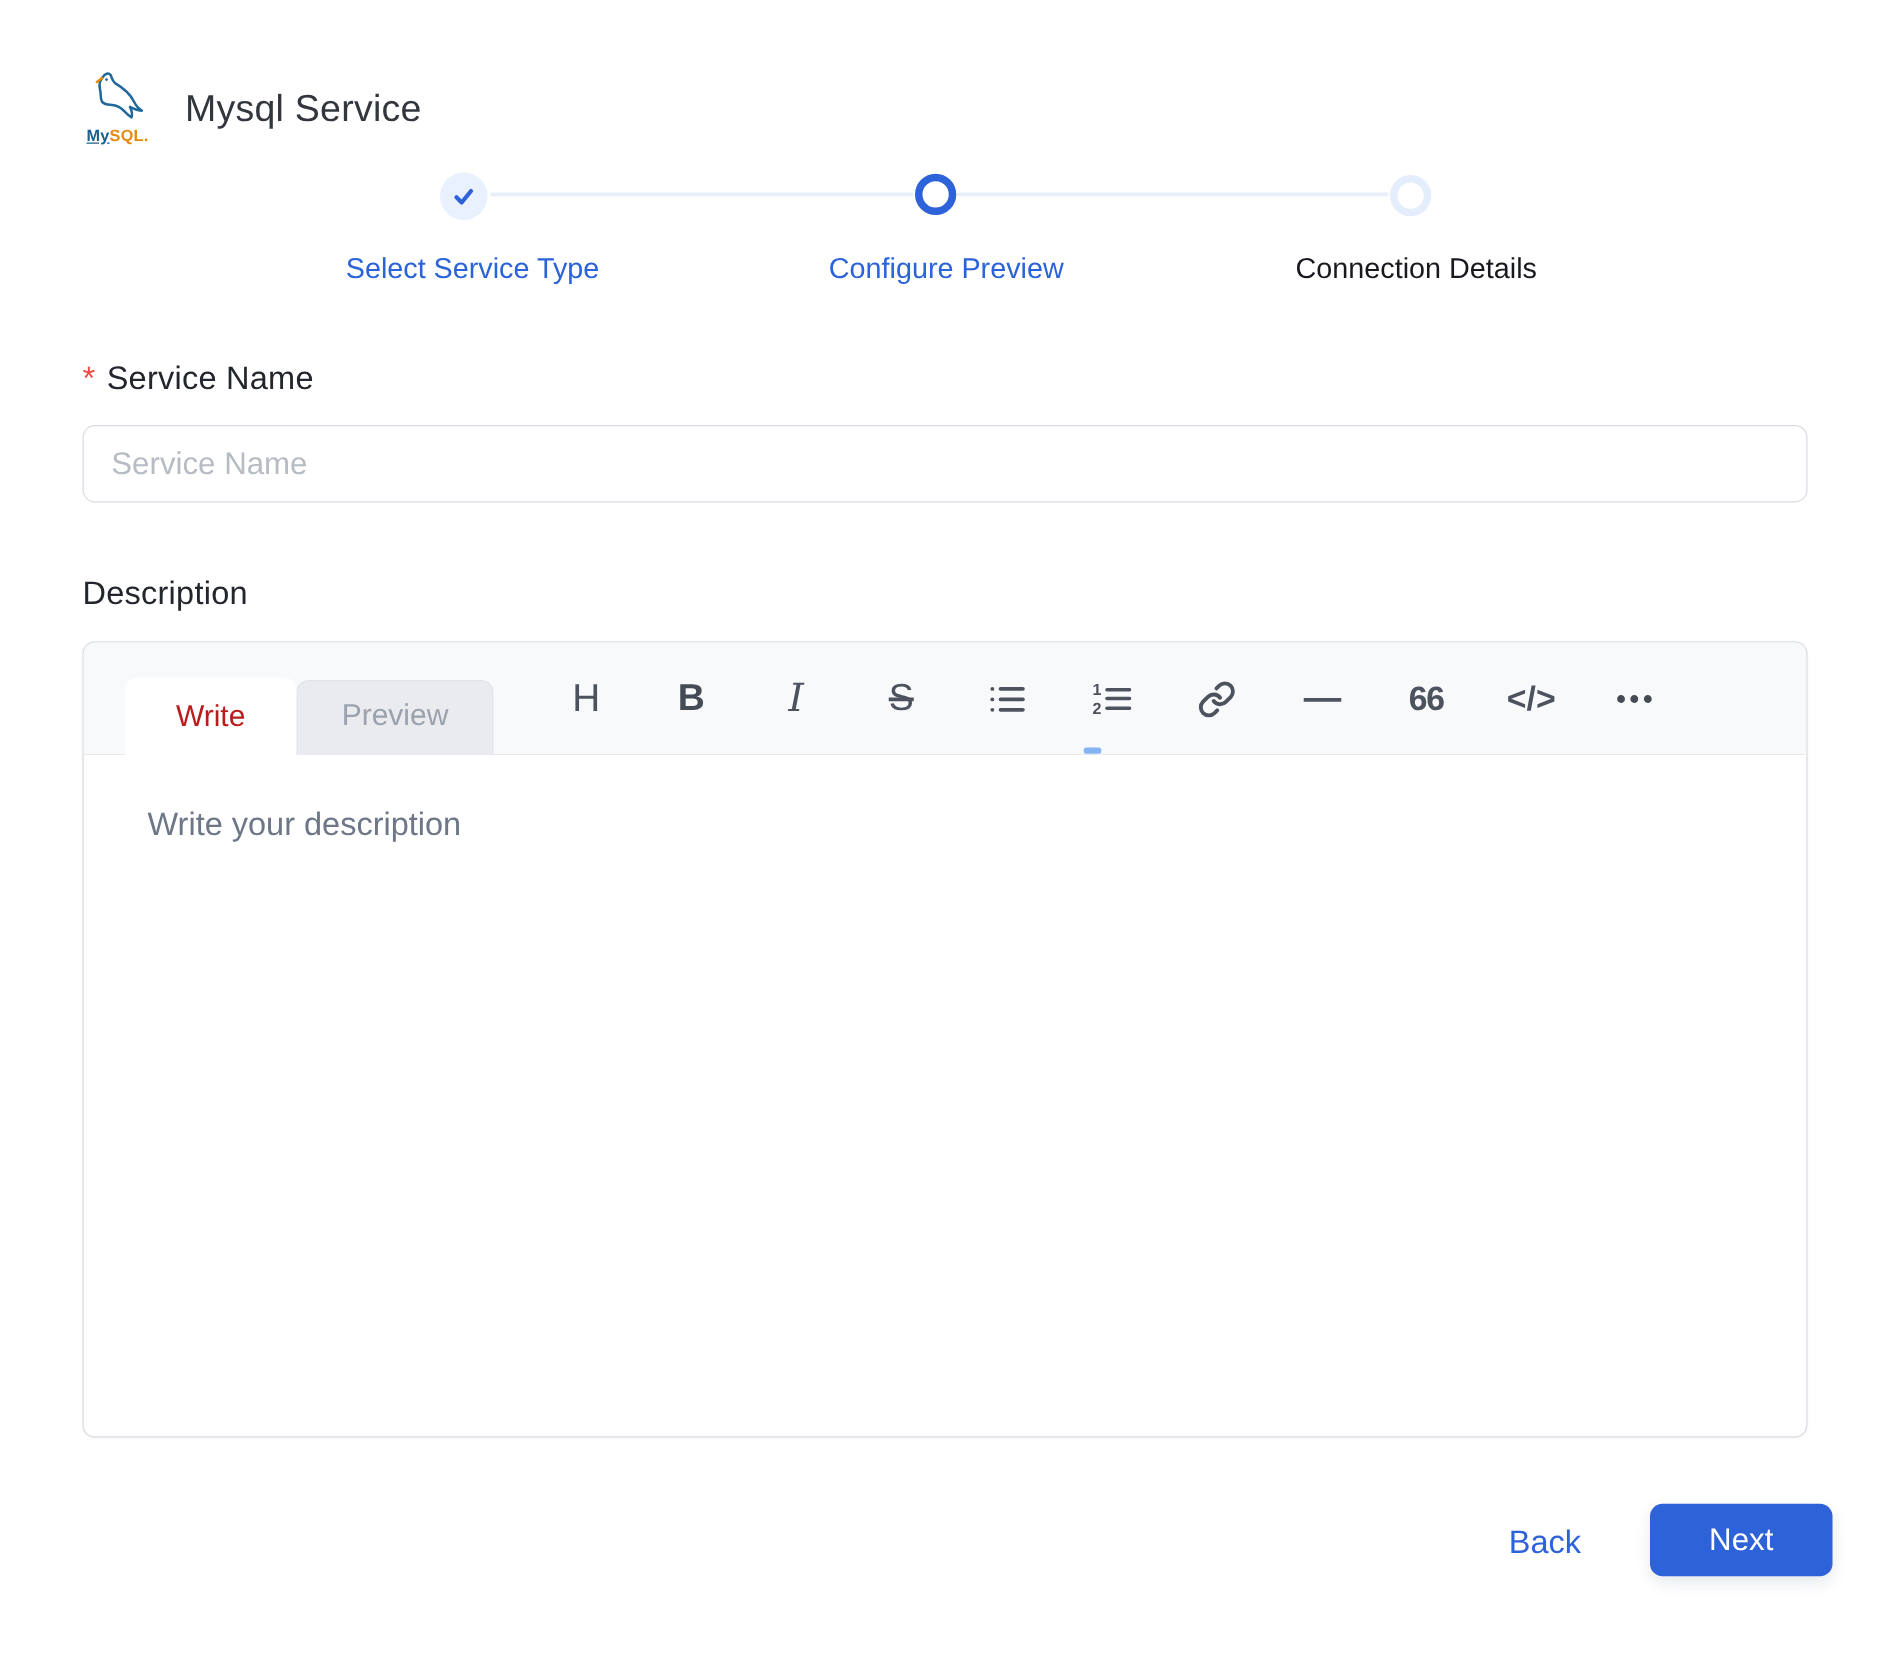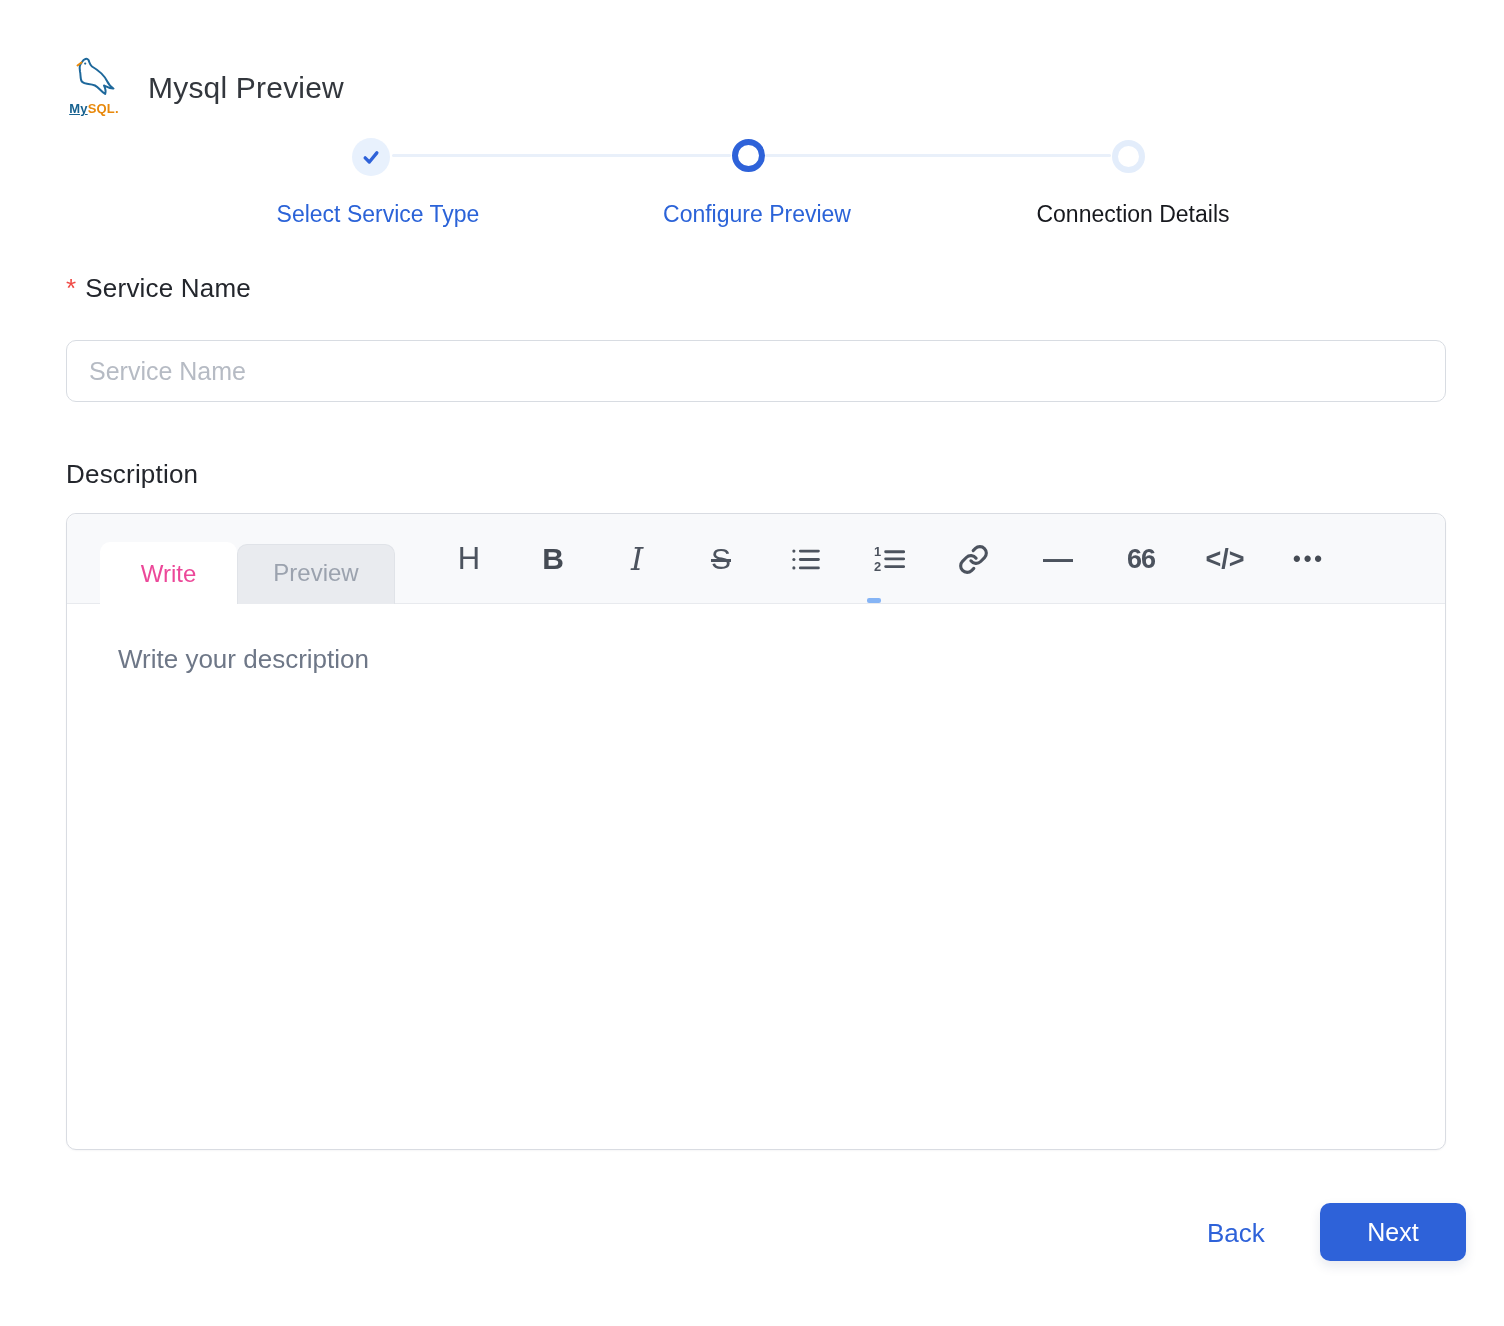--- a/index.html
+++ b/index.html
@@ -24,31 +24,31 @@
   .step-completed svg { width:20px; height:20px; }
   .step-active { left:732px; top:139px; width:33px; height:33px; border:6px solid #2e62d9; }
   .step-upcoming { left:1112px; top:140px; width:33px; height:33px; border:6px solid #e3edfb; }
   .step-label { position:absolute; top:201px; transform:translateX(-50%); font-size:23px; font-weight:500; white-space:nowrap; }
   .step-label.blue { color:#2b63d8; }
   .step-label.dark { color:#17191e; }
   .sl1 { left:378px; } .sl2 { left:757px; } .sl3 { left:1133px; }
 
   
   .field-label { position:absolute; left:66px; font-size:26px; color:#23262c; letter-spacing:.2px; }
-  .label-service { top:273px; }
+  .label-service { top:287px; }
   .label-desc { top:459px; }
   .required { color:#f04a45; margin-right:9px; }
   .text-input { position:absolute; left:66px; top:340px; width:1380px; height:62px; border:1px solid #d8dce2; border-radius:10px; padding:0 22px; font-size:25px; color:#33373d; outline:none; background:#fff; font-family:inherit; }
   .text-input::placeholder { color:#b6bbc4; }
 
   
   .editor { position:absolute; left:66px; top:513px; width:1380px; height:637px; border:1px solid #d9dce2; border-radius:10px; background:#ffffff; box-shadow:0 1px 2px rgba(20,30,60,.04); }
   .toolbar { position:absolute; left:0; top:0; right:0; height:90px; background:#f8f9fb; border-bottom:1px solid #e8eaee; border-radius:10px 10px 0 0; }
   .tab { position:absolute; display:flex; align-items:center; justify-content:center; font-size:24px; border-radius:10px 10px 0 0; cursor:pointer; }
-  .tab-write { left:33px; top:28px; width:137px; height:72px; background:#ffffff; color:#ec4899; font-weight:500; z-index:3; padding-bottom:8px; }
+  .tab-write { left:33px; top:28px; width:137px; height:72px; background:#ffffff; color:#b91c1c; font-weight:500; z-index:3; padding-bottom:8px; }
   .tab-preview { left:170px; top:30px; width:158px; height:60px; background:#e9ebef; border:1px solid #e0e3e8; border-bottom:none; color:#9ba2ae; font-weight:500; padding-bottom:4px; }
   .tool-row { position:absolute; left:372px; top:0; height:90px; display:flex; align-items:center; }
   .tool-btn { width:60px; height:60px; margin-right:24px; display:flex; align-items:center; justify-content:center; color:#4c535e; cursor:pointer; background:none; border:none; }
   .tool-btn:last-child { margin-right:0; }
   .tool-btn svg { width:31px; height:31px; }
   .g-heading { font-size:31px; font-weight:400; }
   .g-bold { font-size:30px; font-weight:800; color:#454b54; }
   .g-italic { font-size:31px; font-style:italic; font-family:"DejaVu Serif", serif; }
   .g-strike { font-size:30px; font-weight:500; text-decoration:line-through; }
   .g-hr { font-size:30px; font-weight:700; letter-spacing:-2px; }
@@ -69,21 +69,21 @@
 <div class="page">
 
   <div class="logo">
     <svg viewBox="0 0 52 44">
       <path d="M14 6 C16 2.5 19 2 20.5 4 C21.5 6 21.5 8.5 24 10.5 C30 14 36 19 39 25 C40 27 42 30.5 45.5 32.5 C41.5 32.8 38.5 30.5 36 29.5 C37 31.5 38.3 34.5 37.2 38 C33 35.5 31 31.5 27 29.5 C22 27 17 28.8 14 25.8 C12 23.8 13 19.5 12 15.5 C11 10.5 12 9 14 6 Z" fill="#ffffff" stroke="#1e689b" stroke-width="2" stroke-linejoin="round"></path>
       <path d="M13.5 6.5 L9.5 9.5" stroke="#e8890c" stroke-width="2" stroke-linecap="round"></path>
       <circle cx="17.2" cy="7.6" r="1.1" fill="#1e689b"></circle>
     </svg>
     <div class="logo-text"><span class="my">My</span><span class="sql">SQL.</span></div>
   </div>
-  <h1 class="title">Mysql Preview</h1>
+  <h1 class="title">Mysql Service</h1>
 
   <div>
     <div class="step-line line1"></div>
     <div class="step-line line2"></div>
 
     <div class="step-circle step-completed">
       <svg viewBox="0 0 24 24" fill="none" stroke="#2e62d9" stroke-width="4" stroke-linecap="round" stroke-linejoin="round">
           <polyline points="5,13 10,18 19,7"></polyline>
         </svg>
     </div>

